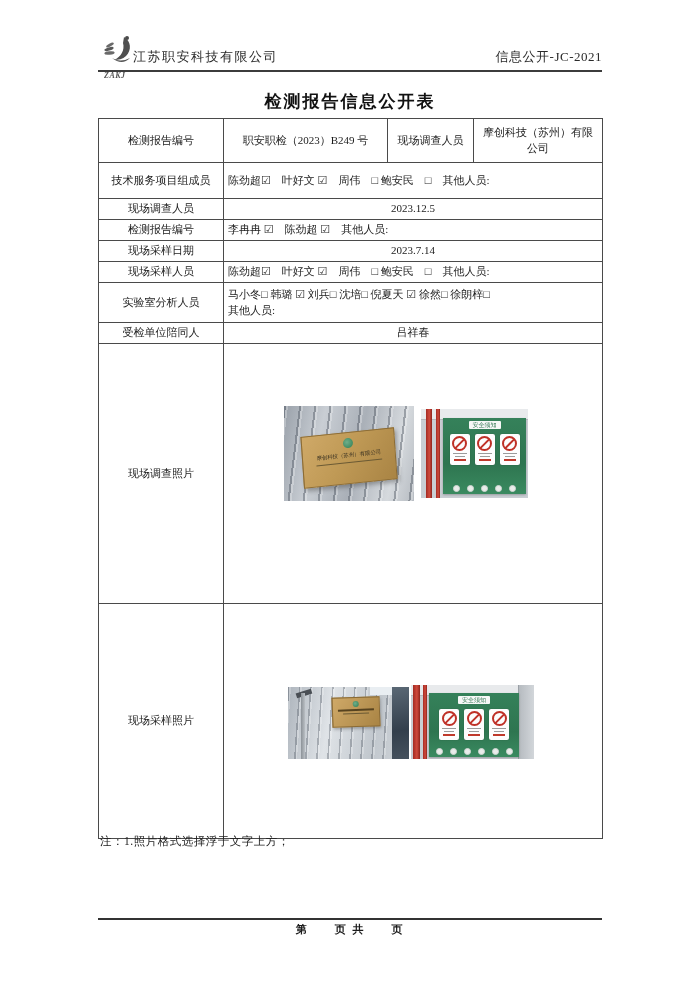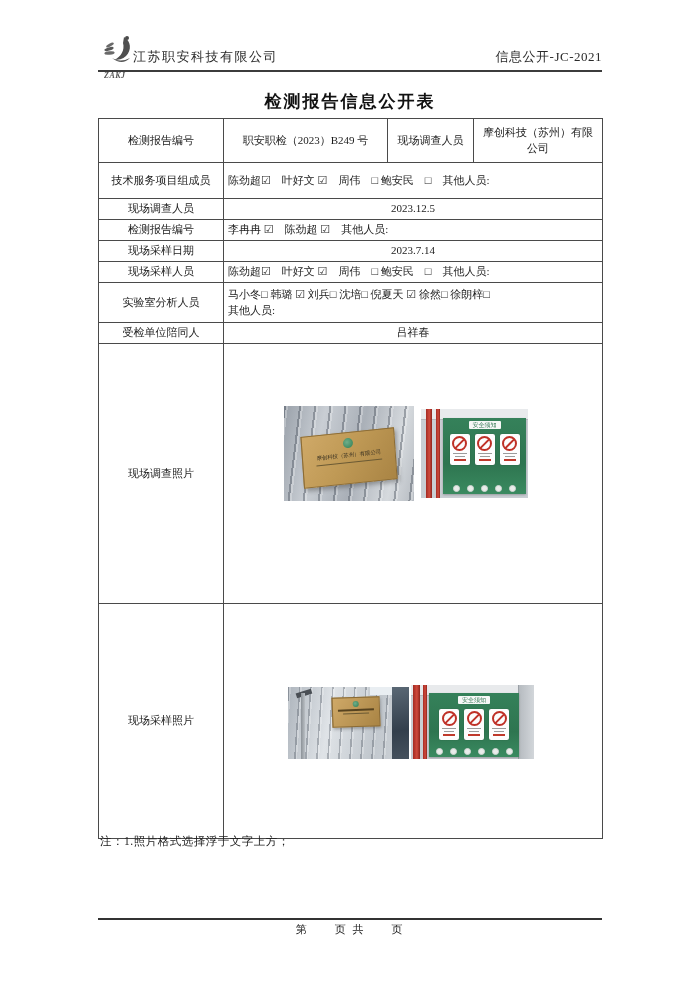--- a/index.html
+++ b/index.html
@@ -83,21 +83,21 @@
   .tl{height:1.5px;background:#9b9b9b;margin:1.5px 3px 0;}
   .tl.s{margin:1.5px 5px 0;}
   .rl{height:2px;background:#c0392b;margin:2px 4px 0;}
   .dots{position:absolute;bottom:2px;left:0;width:100%;display:flex;justify-content:center;gap:7px;}
   .dots i{width:5px;height:5px;border-radius:50%;background:#e9ecea;border:1px solid #cfd6d2;}
 
   
   .note{position:absolute;left:100px;top:834px;font-size:11.5px;color:#1c1c1c;letter-spacing:.5px;}
   .ftr-rule{position:absolute;left:98px;width:504px;top:918px;height:1.5px;background:#333;}
   .ftr-text{position:absolute;left:0;top:922px;width:100%;text-align:center;font-size:11px;
-      letter-spacing:2px;color:#1c1c1c;}
+      letter-spacing:2px;color:#1c1c1c;font-weight:bold;}
 </style>
 </head>
 <body>
 
 <div class="page">
 
   <div class="logo">
     <svg class="logo-mark" width="36" height="36" viewBox="0 0 36 36">
       <circle cx="24" cy="4" r="2" fill="#4a4a4a"></circle>
       <path d="M21 3 C28 7 29 16 23 22 C20 25 15 26 11 26 C18 23 22 16 20 9 Z" fill="#4f4f4f"></path>

